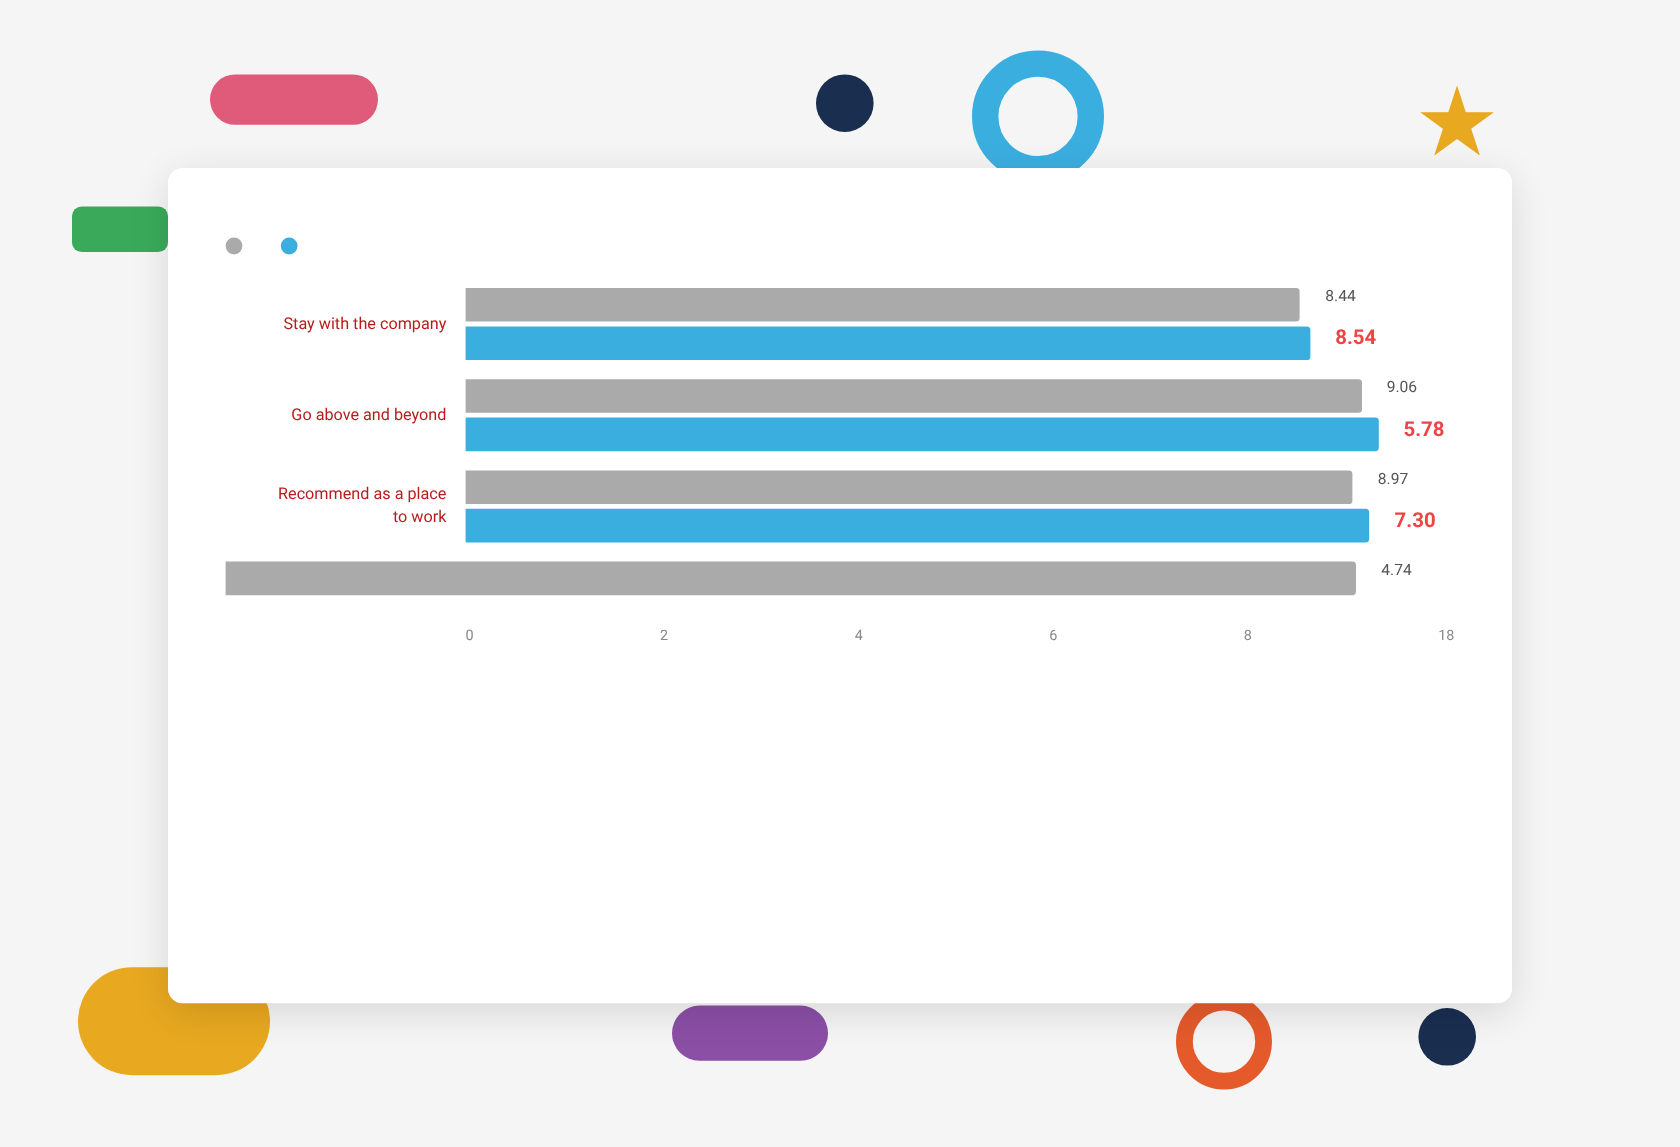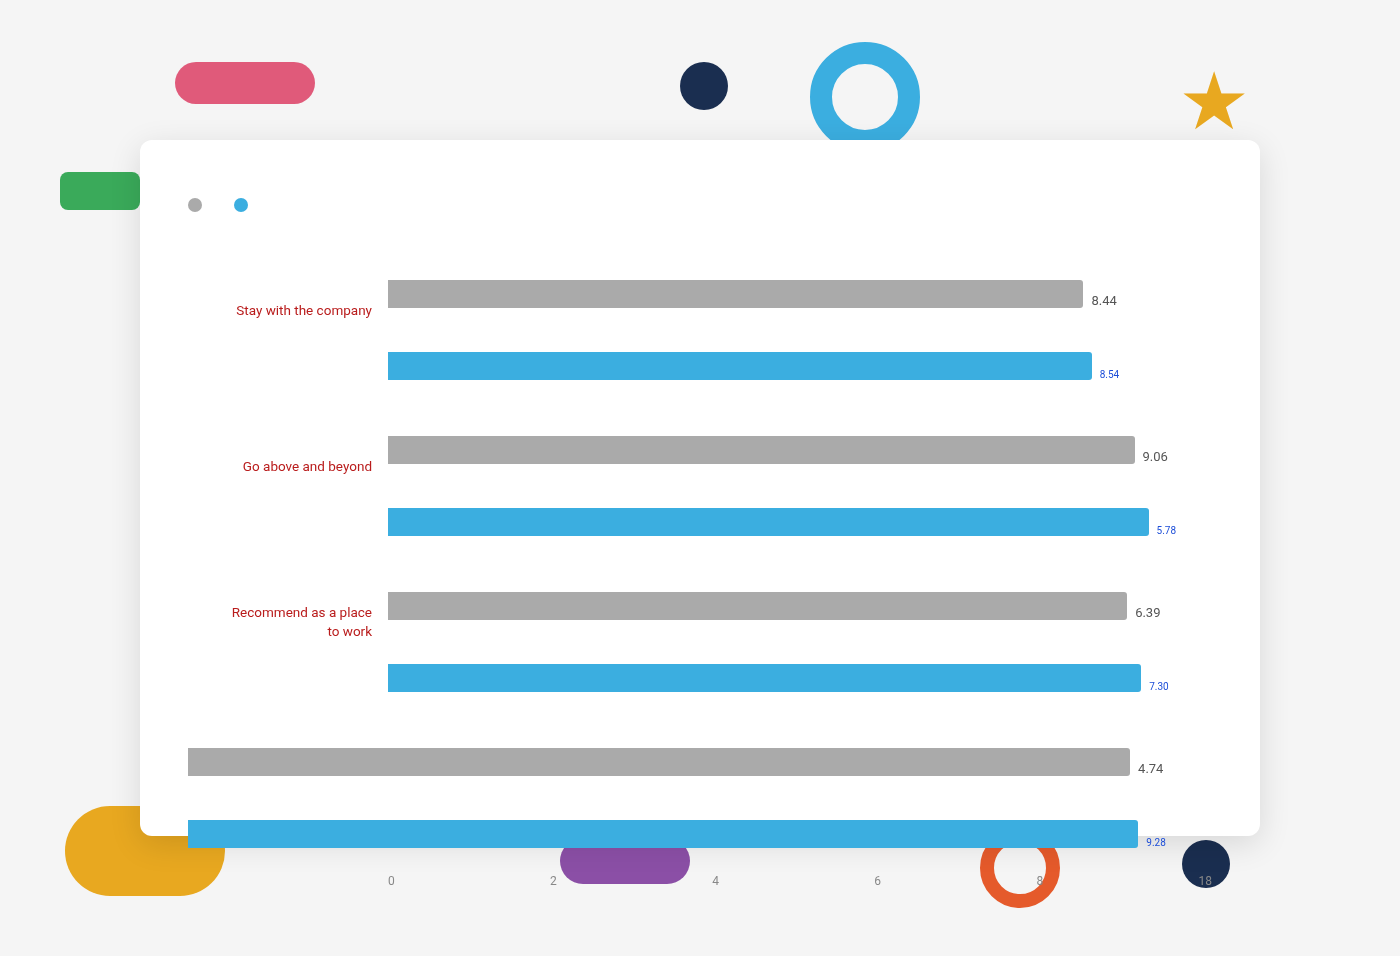--- a/index.html
+++ b/index.html
@@ -193,44 +193,43 @@
 
     .bars-container {
       flex: 1;
       display: flex;
       flex-direction: column;
       gap: 4px;
     }
 
     .bar-wrapper {
       display: flex;
-      align-items: flex-end;
-      gap: 8px;
-      margin-top: 40px;
+      align-items: flex-start;
+      gap: 21px;
     }
 
     .bar {
       height: 28px;
       border-radius: 0 3px 3px 0;
       position: relative;
     }
 
     .bar-gray { background: #aaaaaa; }
     .bar-blue { background: #3baee0; }
 
     .bar-value {
       font-size: 13px;
       color: #555;
       white-space: nowrap;
     }
 
     .bar-value-bold {
-      font-size: 10px;
-      font-weight: 400;
-      color: #1d4ed8;
+      font-size: 17px;
+      font-weight: 700;
+      color: #ef4444;
       white-space: nowrap;
     }
 
     
     .x-axis {
       display: flex;
       margin-left: 200px;
       margin-top: 10px;
     }
 
@@ -303,37 +302,33 @@
             <div class="bar bar-blue" style="width: 92.3%;"></div>
             <span class="bar-value-bold">5.78</span>
           </div>
         </div>
       </div>
       <div class="chart-row">
         <div class="row-label">Recommend as a place<br>to work</div>
         <div class="bars-container">
           <div class="bar-wrapper">
             <div class="bar bar-gray" style="width: 89.7%;"></div>
-            <span class="bar-value">6.39</span>
+            <span class="bar-value">8.97</span>
           </div>
           <div class="bar-wrapper">
             <div class="bar bar-blue" style="width: 91.4%;"></div>
             <span class="bar-value-bold">7.30</span>
           </div>
         </div>
       </div>
       <div class="chart-row">
         <div class="bars-container">
           <div class="bar-wrapper">
             <div class="bar bar-gray" style="width: 92%;"></div>
             <span class="bar-value">4.74</span>
-          </div>
-          <div class="bar-wrapper">
-            <div class="bar bar-blue" style="width: 92.8%;"></div>
-            <span class="bar-value-bold">9.28</span>
           </div>
         </div>
       </div>
     </div>
 
   <div class="x-axis">
     <div class="x-axis-labels" id="x-axis-labels">
         <span class="x-axis-label">0</span>
         <span class="x-axis-label">2</span>
         <span class="x-axis-label">4</span>

